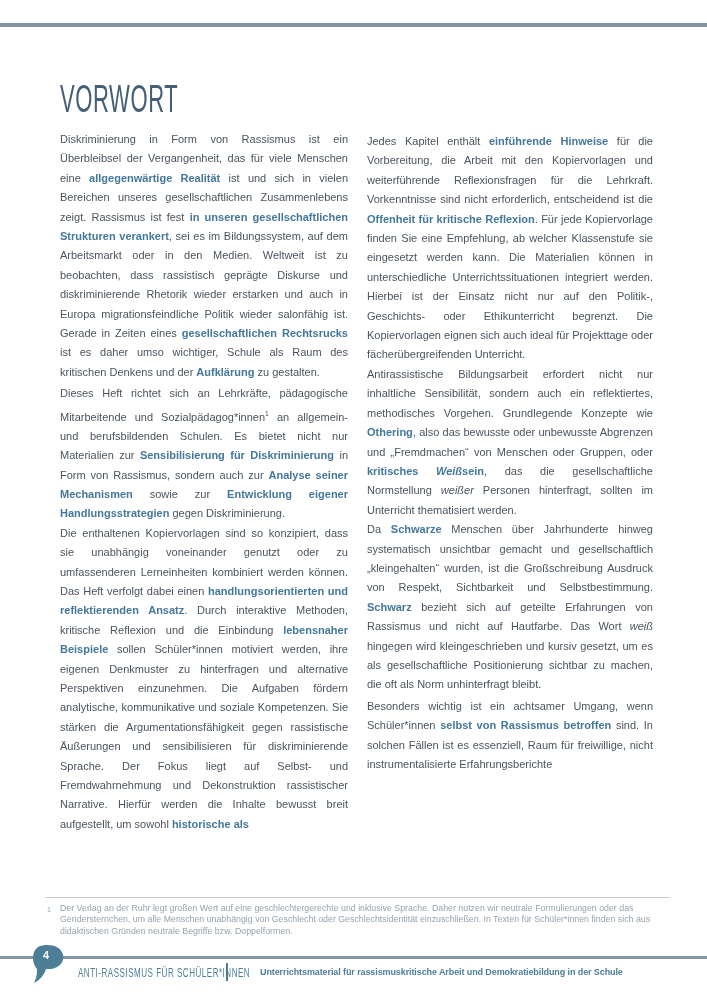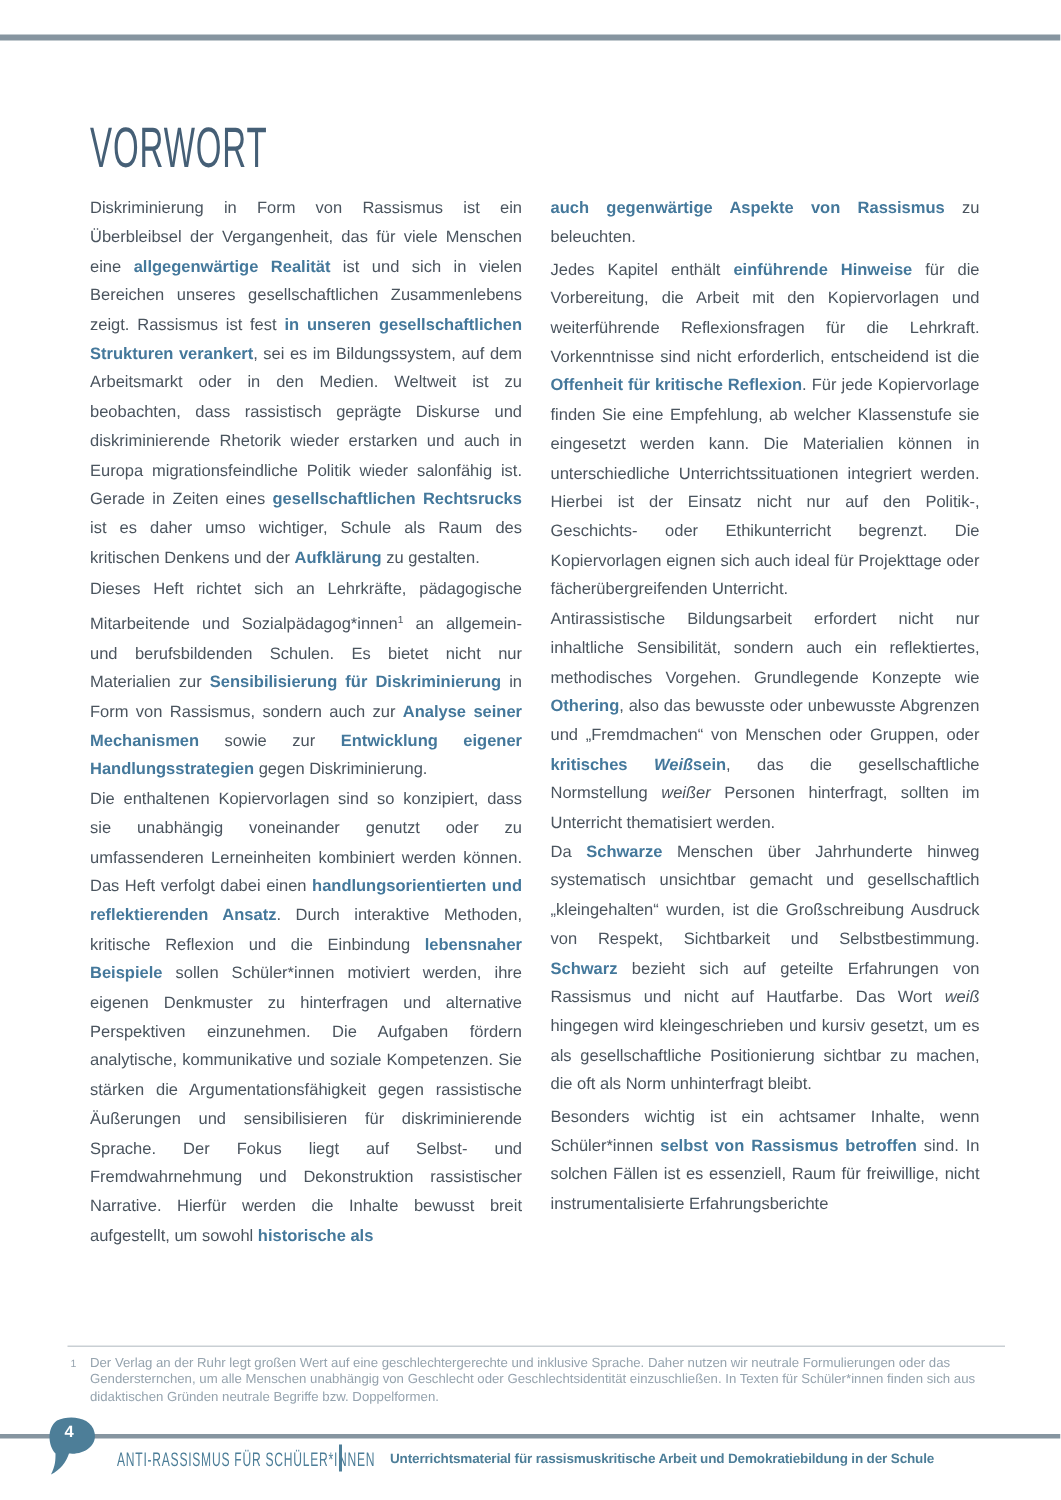--- a/index.html
+++ b/index.html
@@ -88,25 +88,24 @@
 <div class="top-rule"></div>
 
 <h1 class="page-title">VORWORT</h1>
 
 <div class="column left">
     <p class="para"><span class="s-n">Diskriminierung in Form von Rassismus ist ein Überbleibsel der Vergangenheit, das für viele Menschen eine </span><span class="s-hl">allgegenwärtige Realität</span><span class="s-n"> ist und sich in vielen Bereichen unseres gesellschaftlichen Zusammenlebens zeigt. Rassismus ist fest </span><span class="s-hl">in unseren gesellschaftlichen Strukturen verankert</span><span class="s-n">, sei es im Bildungssystem, auf dem Arbeitsmarkt oder in den Medien. Weltweit ist zu beobachten, dass rassistisch geprägte Diskurse und diskriminierende Rhetorik wieder erstarken und auch in Europa migrationsfeindliche Politik wieder salonfähig ist. Gerade in Zeiten eines </span><span class="s-hl">gesellschaftlichen Rechtsrucks</span><span class="s-n"> ist es daher umso wichtiger, Schule als Raum des kritischen Denkens und der </span><span class="s-hl">Aufklärung</span><span class="s-n"> zu gestalten.</span></p>
     <p class="para gap"><span class="s-n">Dieses Heft richtet sich an Lehrkräfte, pädagogische Mitarbeitende und Sozialpädagog*innen</span><sup class="s-sup">1</sup><span class="s-n"> an allgemein- und berufsbildenden Schulen. Es bietet nicht nur Materialien zur </span><span class="s-hl">Sensibilisierung für Diskriminierung</span><span class="s-n"> in Form von Rassismus, sondern auch zur </span><span class="s-hl">Analyse seiner Mechanismen</span><span class="s-n"> sowie zur </span><span class="s-hl">Entwicklung eigener Handlungsstrategien</span><span class="s-n"> gegen Diskriminierung.</span></p>
     <p class="para"><span class="s-n">Die enthaltenen Kopiervorlagen sind so konzipiert, dass sie unabhängig voneinander genutzt oder zu umfassenderen Lerneinheiten kombiniert werden können. Das Heft verfolgt dabei einen </span><span class="s-hl">handlungsorientierten und reflektierenden Ansatz</span><span class="s-n">. Durch interaktive Methoden, kritische Reflexion und die Einbindung </span><span class="s-hl">lebensnaher Beispiele</span><span class="s-n"> sollen Schüler*innen motiviert werden, ihre eigenen Denkmuster zu hinterfragen und alternative Perspektiven einzunehmen. Die Aufgaben fördern analytische, kommunikative und soziale Kompetenzen. Sie stärken die Argumentationsfähigkeit gegen rassistische Äußerungen und sensibilisieren für diskriminierende Sprache. Der Fokus liegt auf Selbst- und Fremdwahrnehmung und Dekonstruktion rassistischer Narrative. Hierfür werden die Inhalte bewusst breit aufgestellt, um sowohl </span><span class="s-hl">historische als</span></p>
   </div>
 <div class="column right">
-    <p class="para"><span class="s-hl">auch gegenwärtige Aspekte von Rassismus</span><span class="s-n"> zu beleuchten.</span></p>
     <p class="para gap"><span class="s-n">Jedes Kapitel enthält </span><span class="s-hl">einführende Hinweise</span><span class="s-n"> für die Vorbereitung, die Arbeit mit den Kopiervorlagen und weiterführende Reflexionsfragen für die Lehrkraft. Vorkenntnisse sind nicht erforderlich, entscheidend ist die </span><span class="s-hl">Offenheit für kritische Reflexion</span><span class="s-n">. Für jede Kopiervorlage finden Sie eine Empfehlung, ab welcher Klassenstufe sie eingesetzt werden kann. Die Materialien können in unterschiedliche Unterrichtssituationen integriert werden. Hierbei ist der Einsatz nicht nur auf den Politik-, Geschichts- oder Ethikunterricht begrenzt. Die Kopiervorlagen eignen sich auch ideal für Projekttage oder fächerübergreifenden Unterricht.</span></p>
     <p class="para"><span class="s-n">Antirassistische Bildungsarbeit erfordert nicht nur inhaltliche Sensibilität, sondern auch ein reflektiertes, methodisches Vorgehen. Grundlegende Konzepte wie </span><span class="s-hl">Othering</span><span class="s-n">, also das bewusste oder unbewusste Abgrenzen und „Fremdmachen“ von Menschen oder Gruppen, oder </span><span class="s-hl">kritisches </span><span class="s-hlit">Weiß</span><span class="s-hl">sein</span><span class="s-n">, das die gesellschaftliche Normstellung </span><span class="s-it">weißer</span><span class="s-n"> Personen hinterfragt, sollten im Unterricht thematisiert werden.</span></p>
     <p class="para"><span class="s-n">Da </span><span class="s-hl">Schwarze</span><span class="s-n"> Menschen über Jahrhunderte hinweg systematisch unsichtbar gemacht und gesellschaftlich „kleingehalten“ wurden, ist die Großschreibung Ausdruck von Respekt, Sichtbarkeit und Selbstbestimmung. </span><span class="s-hl">Schwarz</span><span class="s-n"> bezieht sich auf geteilte Erfahrungen von Rassismus und nicht auf Hautfarbe. Das Wort </span><span class="s-it">weiß</span><span class="s-n"> hingegen wird kleingeschrieben und kursiv gesetzt, um es als gesellschaftliche Positionierung sichtbar zu machen, die oft als Norm unhinterfragt bleibt.</span></p>
-    <p class="para gap"><span class="s-n">Besonders wichtig ist ein achtsamer Inhalte, wenn Schüler*innen </span><span class="s-hl">selbst von Rassismus betroffen</span><span class="s-n"> sind. In solchen Fällen ist es essenziell, Raum für freiwillige, nicht instrumentalisierte Erfahrungsberichte</span></p>
+    <p class="para gap"><span class="s-n">Besonders wichtig ist ein achtsamer Umgang, wenn Schüler*innen </span><span class="s-hl">selbst von Rassismus betroffen</span><span class="s-n"> sind. In solchen Fällen ist es essenziell, Raum für freiwillige, nicht instrumentalisierte Erfahrungsberichte</span></p>
   </div>
 
 <div class="footnote-rule"></div>
 <div class="footnote">
   <sup class="s-sup">1</sup>
   <span>Der Verlag an der Ruhr legt großen Wert auf eine geschlechtergerechte und inklusive Sprache. Daher nutzen wir neutrale Formulierungen oder das Gendersternchen, um alle Menschen unabhängig von Geschlecht oder Geschlechtsidentität einzuschließen. In Texten für Schüler*innen finden sich aus didaktischen Gründen neutrale Begriffe bzw. Doppelformen.</span>
 </div>
 
 <div class="bottom-rule"></div>
 

